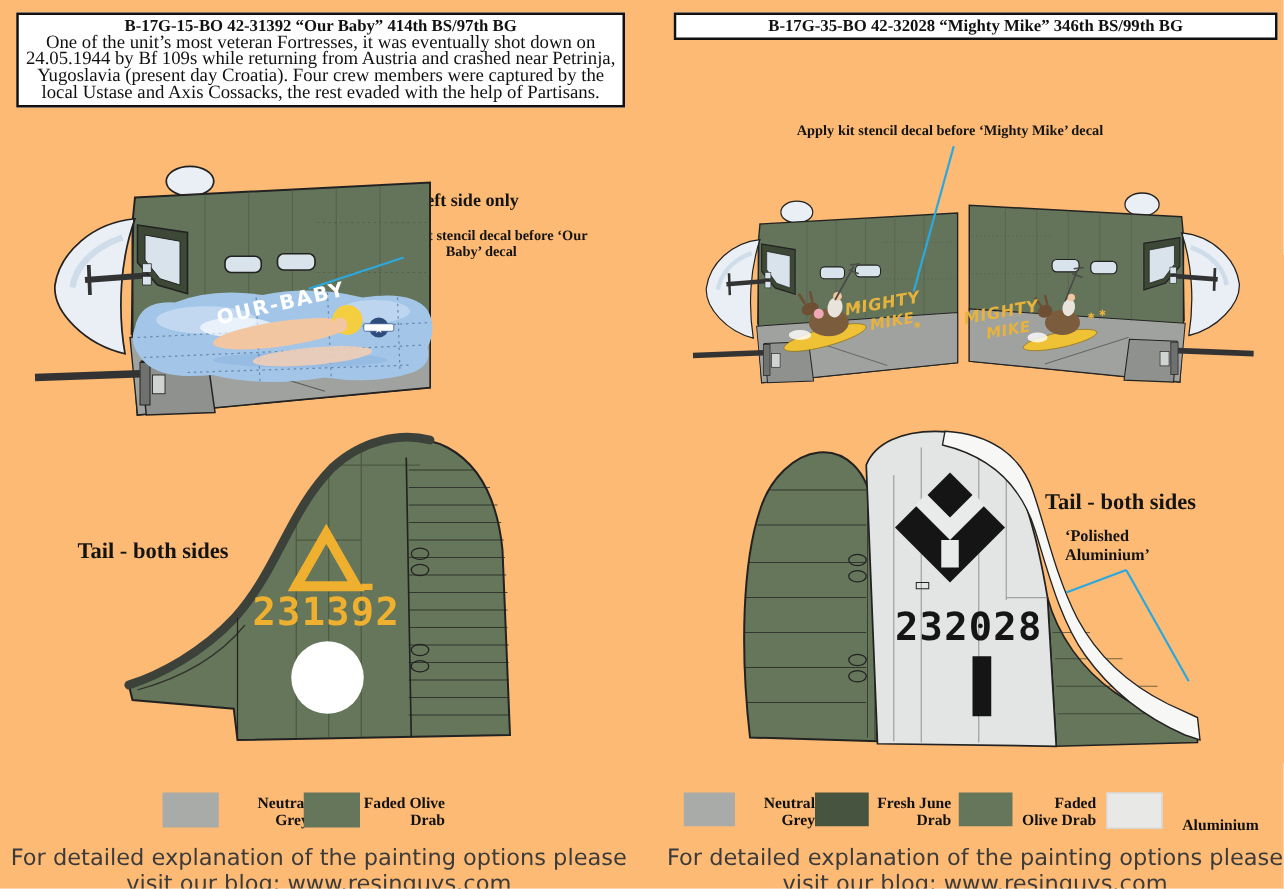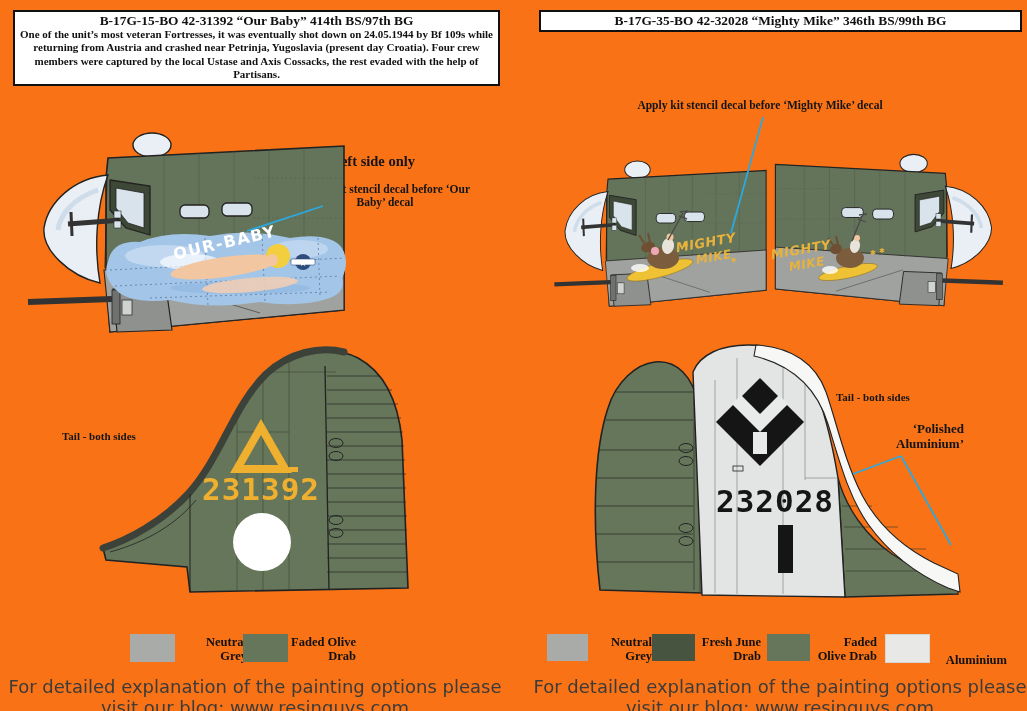--- a/index.html
+++ b/index.html
@@ -1,27 +1,27 @@
 <!DOCTYPE html>
 <html><head>
 <meta charset="utf-8">
 <style>
   html,body{margin:0;padding:0;background:#fff;}
-  .sheet{position:relative;width:1027px;height:711px;background:#f97316;overflow:hidden;
+  .sheet{position:relative;width:1027px;height:711px;background:#fdba74;overflow:hidden;
          font-family:"Liberation Serif",serif;color:#111;}
   .abs{position:absolute;}
   .hdr{border:2px solid #111;text-align:center;padding:2px 3px;background:#fff;}
   .hdr-title{font-weight:bold;font-size:13.4px;line-height:14px;}
-  .hdr-body{font-weight:bold;font-size:11px;line-height:13.4px;}
+  .hdr-body{font-weight:normal;font-size:15px;line-height:13.4px;}
   .lbl{font-weight:bold;color:#141414;}
   .nose-lbl{font-size:14.5px;white-space:nowrap;}
   .note{font-size:11.5px;text-align:center;line-height:13px;}
   .note-nw{font-size:11.5px;text-align:center;white-space:nowrap;}
-  .tail-lbl{font-size:11px;white-space:nowrap;}
-  .alum-note{font-size:13px;text-align:right;line-height:15px;}
+  .tail-lbl{font-size:18px;white-space:nowrap;}
+  .alum-note{font-size:13px;text-align:left;line-height:15px;}
   .legend-label{font-size:12.5px;font-weight:bold;text-align:right;line-height:13.5px;}
   .swatch{position:absolute;}
   .footer{font-family:"DejaVu Sans",sans-serif;font-size:18px;color:#3b3b3b;text-align:center;}
   .svgserial{font-family:"DejaVu Sans Mono",monospace;font-weight:bold;letter-spacing:1px;}
   .oab{font-family:"DejaVu Sans",sans-serif;font-weight:bold;letter-spacing:1.5px;}
   .mm{font-family:"DejaVu Sans",sans-serif;font-weight:bold;font-style:italic;letter-spacing:.5px;}
   svg{display:block;}
 </style>
 </head>
 <body>

